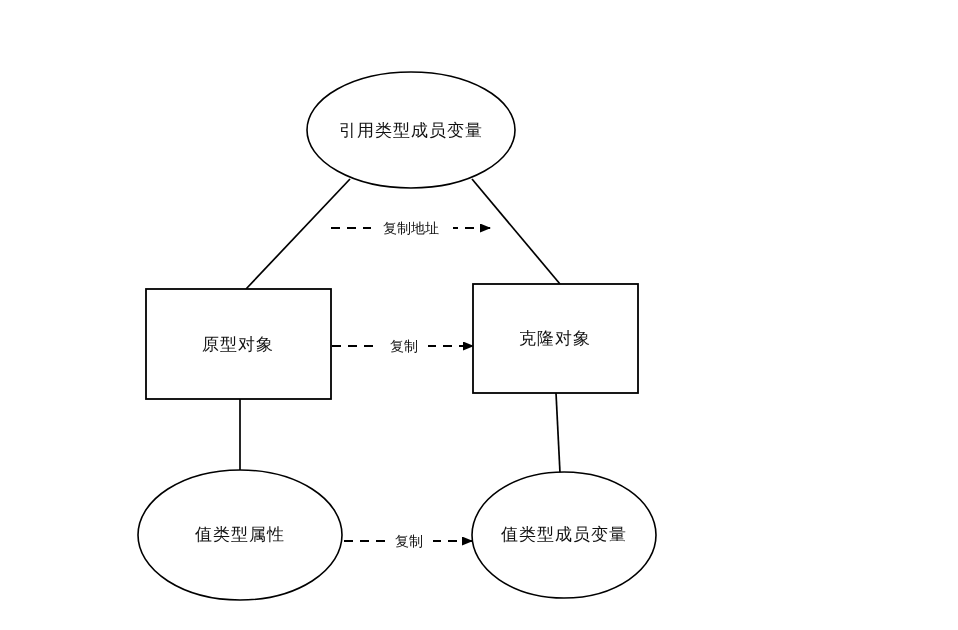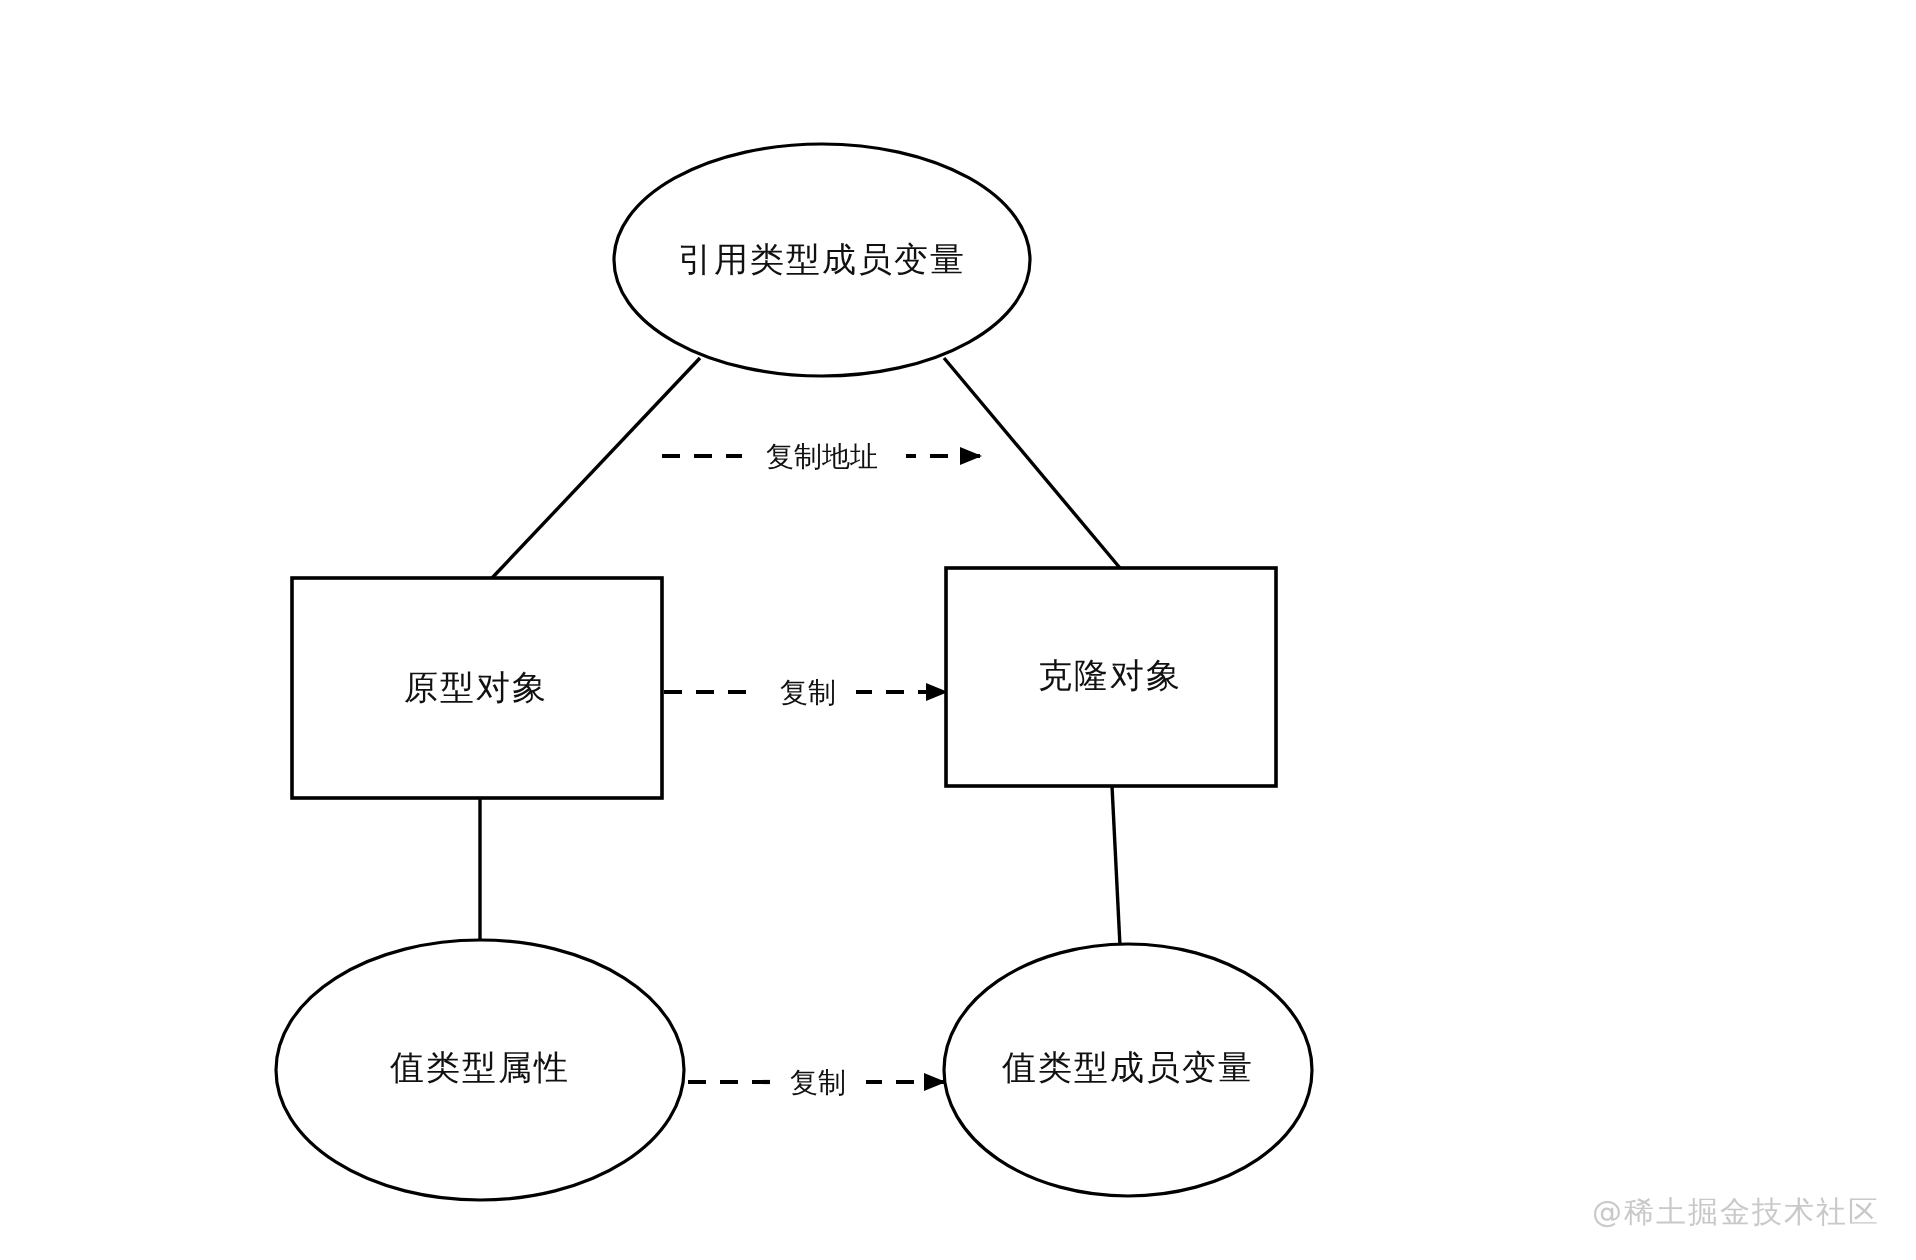--- a/index.html
+++ b/index.html
@@ -132,15 +132,14 @@
       <ellipse class="node-shape ellipse" cx="240" cy="535" rx="102" ry="65"></ellipse>
       <text class="node-label" x="240" y="535">值类型属性</text>
     </g>
 
     <g>
       <ellipse class="node-shape ellipse" cx="564" cy="535" rx="92" ry="63"></ellipse>
       <text class="node-label" x="564" y="535">值类型成员变量</text>
     </g>
   </svg>
 
-  <div class="watermark">@稀土掘金技术社区</div>
 
 </div>
 
 </body></html>

